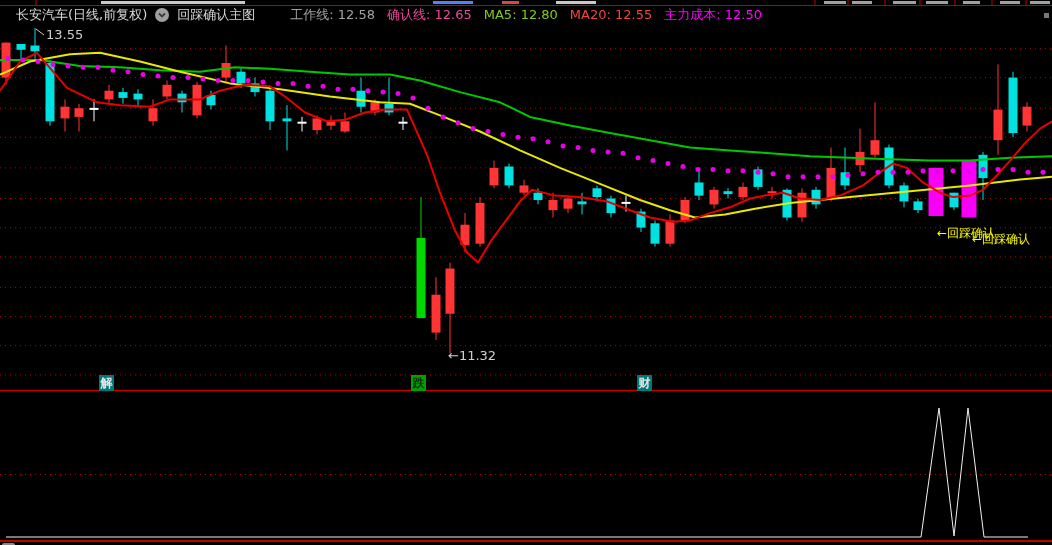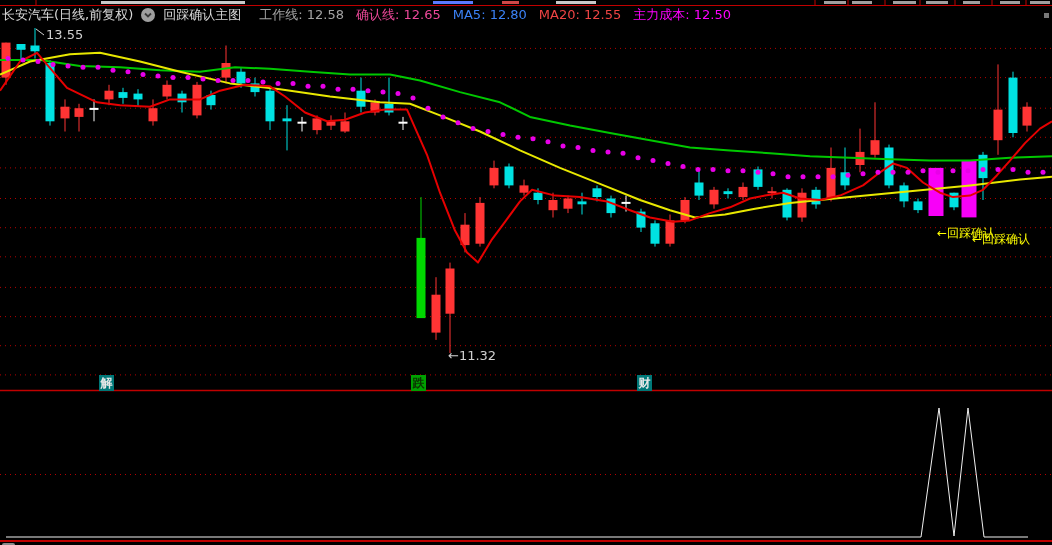--- a/index.html
+++ b/index.html
@@ -1,26 +1,26 @@
 <!DOCTYPE html>
 <html><head>
 <meta charset="utf-8">
 <style>
   html,body{margin:0;padding:0;background:#000;}
   .screen{position:relative;width:1052px;height:545px;background:#000;overflow:hidden;
           font-family:"DejaVu Sans",sans-serif;}
   #chart-svg{position:absolute;left:0;top:0;width:1052px;height:545px;
              font-family:"DejaVu Sans",sans-serif;}
-  .main-header{position:absolute;top:6px;left:2px;height:18px;display:flex;align-items:center;
+  .main-header{position:absolute;top:6px;left:16px;height:18px;display:flex;align-items:center;
                font-size:13px;color:#d8d8d8;z-index:3;white-space:nowrap;}
   .main-header .title{margin-right:8px;}
   .circle-icon{display:inline-flex;align-items:center;justify-content:center;width:14px;height:14px;
                border-radius:50%;background:#9f9f9f;margin-right:8px;cursor:pointer;flex:0 0 auto;}
   .circle-icon.small{width:12px;height:12px;}
-  .ind-name{margin-right:6px;}
+  .ind-name{margin-right:23px;}
   #header-fields .fld{margin-left:12px;}
   .sub-header{position:absolute;top:394px;left:3px;height:14px;display:flex;align-items:center;
               font-size:12px;color:#d8d8d8;z-index:3;white-space:nowrap;}
   .sub-header .gap{width:7px;display:inline-block;}
   #watermarks{position:absolute;left:0;top:0;width:1052px;height:545px;z-index:2;pointer-events:none;}
   #watermarks span{position:absolute;top:375px;width:15px;height:16px;line-height:16px;
                    text-align:center;font-size:12px;font-weight:bold;}
   .bottom-artifact{position:absolute;left:2px;top:543px;width:13px;height:2px;background:#8a8a8a;
                    border-radius:3px 3px 0 0;z-index:3;}
 </style>
@@ -436,21 +436,21 @@
     </svg>
 
   <div class="main-header">
     <span class="title">长安汽车(日线,前复权)</span>
     <span class="circle-icon">
       <svg width="10" height="10" viewBox="0 0 10 10">
         <polyline points="2,3.5 5,6.5 8,3.5" fill="none" stroke="#3a3a3a" stroke-width="1.8"></polyline>
       </svg>
     </span>
     <span class="ind-name">回踩确认主图</span>
-    <span id="header-fields"><span class="fld" style="color: #a3a3a3;">工作线: 12.58</span><span class="fld" style="color: #ec4899;">确认线: 12.65</span><span class="fld" style="color: #3b82f6;">MA5: 12.80</span><span class="fld" style="color: #ef4444;">MA20: 12.55</span><span class="fld" style="color: rgb(255, 0, 255); margin-left: 12px;">主力成本: 12.50</span></span>
+    <span id="header-fields"><span class="fld" style="color: #a3a3a3;">工作线: 12.58</span><span class="fld" style="color: #ec4899;">确认线: 12.65</span><span class="fld" style="color: #84cc16;">MA5: 12.80</span><span class="fld" style="color: #ef4444;">MA20: 12.55</span><span class="fld" style="color: rgb(255, 0, 255); margin-left: 12px;">主力成本: 12.50</span></span>
   </div>
 
   <div id="watermarks">
       <span style="left: 99px; background: rgb(0, 120, 120); color: rgb(232, 232, 232);">解</span>
       <span style="left: 411px; background: rgb(0, 160, 0); color: rgb(10, 50, 0);">跌</span>
       <span style="left: 637px; background: rgb(0, 120, 120); color: rgb(232, 232, 232);">财</span>
     </div>
 
 
   <div class="bottom-artifact"></div>

